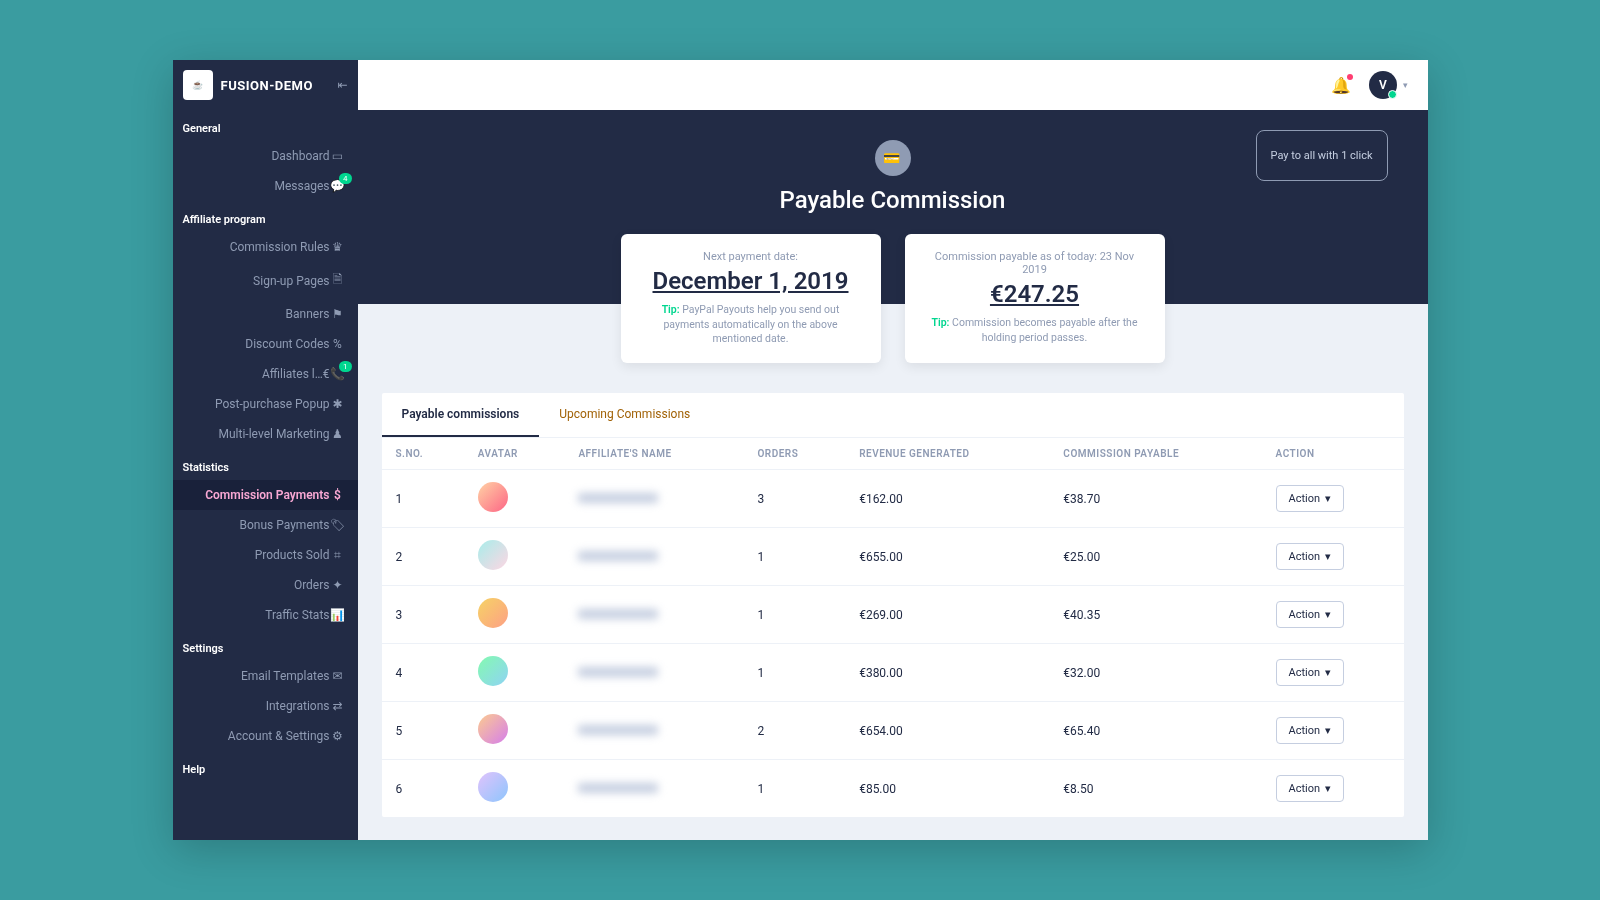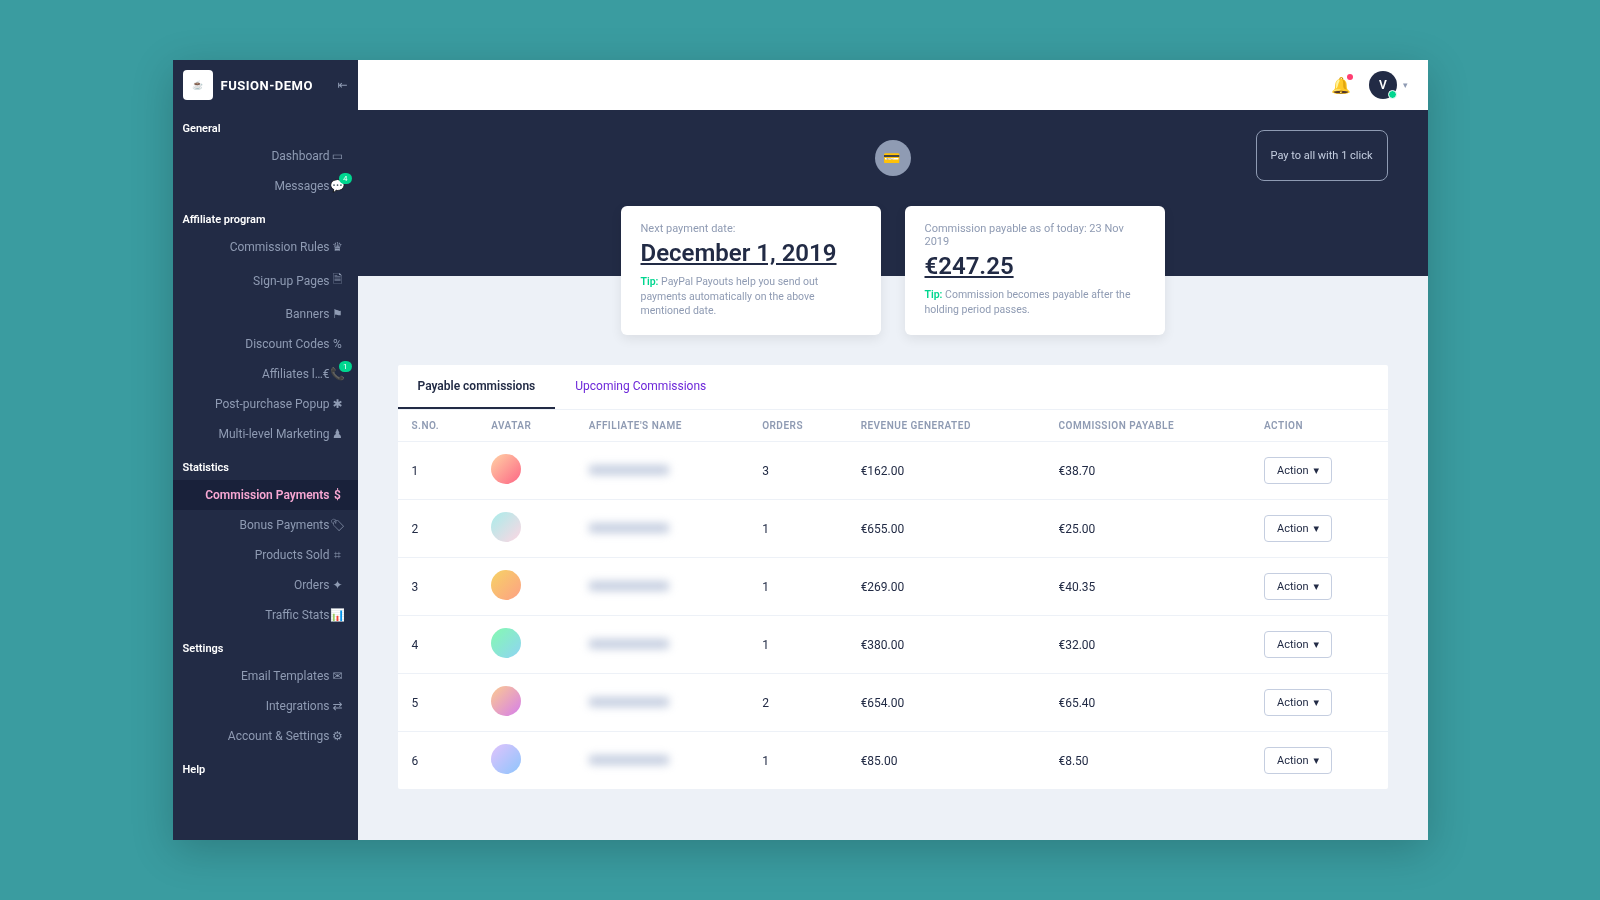--- a/index.html
+++ b/index.html
@@ -26,30 +26,30 @@
 .avatar-btn { display:flex; align-items:center; gap:6px; }
 .avatar-circle { width:28px; height:28px; border-radius:50%; background:#222b45; color:#fff; display:flex; align-items:center; justify-content:center; font-size:12px; font-weight:600; position:relative; }
 .avatar-circle::after { content:""; position:absolute; bottom:0; right:0; width:7px; height:7px; background:#00d68f; border-radius:50%; border:1.5px solid #fff; }
 .caret { font-size:9px; color:#8f9bb3; }
 
 .hero { background:#222b45; padding:30px 40px 90px; position:relative; color:#fff; }
 .pay-all-btn { position:absolute; top:20px; right:40px; border:1px solid #8f9bb3; color:#c5cee0; background:transparent; padding:18px 14px; border-radius:8px; font-size:11px; cursor:pointer; }
 .hero-icon { width:36px; height:36px; border-radius:50%; background:#8f9bb3; display:flex; align-items:center; justify-content:center; margin:0 auto 10px; font-size:14px; color:#fff; }
 .hero-title { text-align:center; font-size:24px; font-weight:500; color:#fff; }
 
-.cards { display:flex; gap:24px; justify-content:center; margin-top:-70px; padding:0 40px; position:relative; z-index:2; }
+.cards { display:flex; gap:24px; justify-content:center; margin-top:-70px; padding:0 40px; position:relative; z-index:2;text-align:center; }
 .card { background:#fff; border-radius:6px; padding:16px 20px; width:260px; box-shadow:0 4px 12px rgba(0,0,0,.08); }
 .card-label { font-size:11px; color:#8f9bb3; margin-bottom:4px; }
 .card-value { font-size:24px; font-weight:600; color:#222b45; margin-bottom:8px;text-decoration:underline; }
 .card-tip { font-size:10.5px; color:#8f9bb3; line-height:1.4; }
 .tip-label { color:#00d68f; font-weight:600; }
 
-.table-wrap { margin:30px 40px 0; background:#fff; border-radius:2px; overflow:hidden; }
+.table-wrap { margin:30px 24px 0; background:#fff; border-radius:2px; overflow:hidden; }
 .tabs { display:flex; border-bottom:1px solid #edf1f7; }
-.tab { padding:14px 20px; font-size:12px; color:#6d28d9; cursor:pointer; }
+.tab { padding:14px 20px; font-size:12px; color:#a16207; cursor:pointer; }
 .tab.active { color:#222b45; font-weight:600; border-bottom:2px solid #222b45; }
 table { width:100%; border-collapse:collapse; }
 th { text-align:left; padding:10px 14px; font-size:10px; letter-spacing:.5px; color:#8f9bb3; font-weight:600; text-transform:uppercase; }
 td { padding:12px 14px; font-size:12px; color:#222b45; border-top:1px solid #edf1f7; }
 .av { width:30px; height:30px; border-radius:50%; background:linear-gradient(135deg,#ffd3a5,#fd6585); display:inline-block; }
 .av.b{background:linear-gradient(135deg,#a8edea,#fed6e3);}
 .av.c{background:linear-gradient(135deg,#f6d365,#fda085);}
 .av.d{background:linear-gradient(135deg,#84fab0,#8fd3f4);}
 .av.e{background:linear-gradient(135deg,#fccb90,#d57eeb);}
 .av.f{background:linear-gradient(135deg,#e0c3fc,#8ec5fc);}
@@ -150,20 +150,21 @@
       <div class="bell">🔔</div>
       <div class="avatar-btn">
         <div class="avatar-circle">V</div>
         <span class="caret">▾</span>
       </div>
     </div>
 
     <div class="hero">
       <button class="pay-all-btn">Pay to all with 1 click</button>
       <div class="hero-icon">💳</div>
+      <div class="hero-title">Payable Commission</div>
     </div>
 
     <div class="cards">
       <div class="card">
         <div class="card-label">Next payment date:</div>
         <div class="card-value">December 1, 2019</div>
         <div class="card-tip">
           <span class="tip-label">Tip:</span><span> PayPal Payouts help you send out payments automatically on the above mentioned date.</span>
         </div>
       </div>

